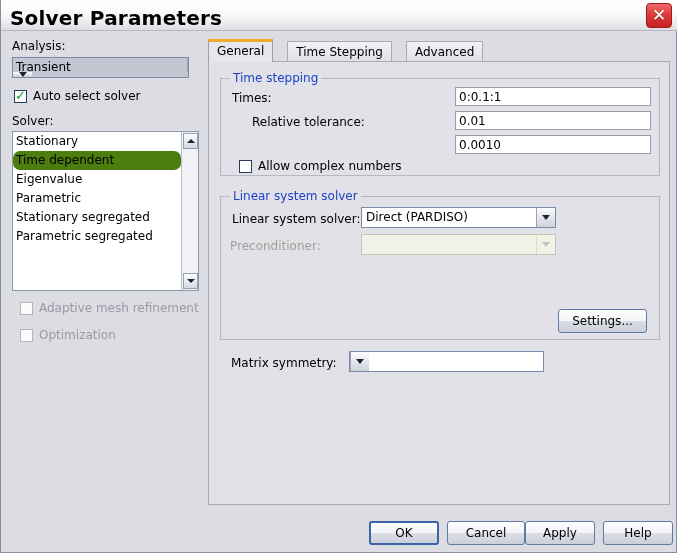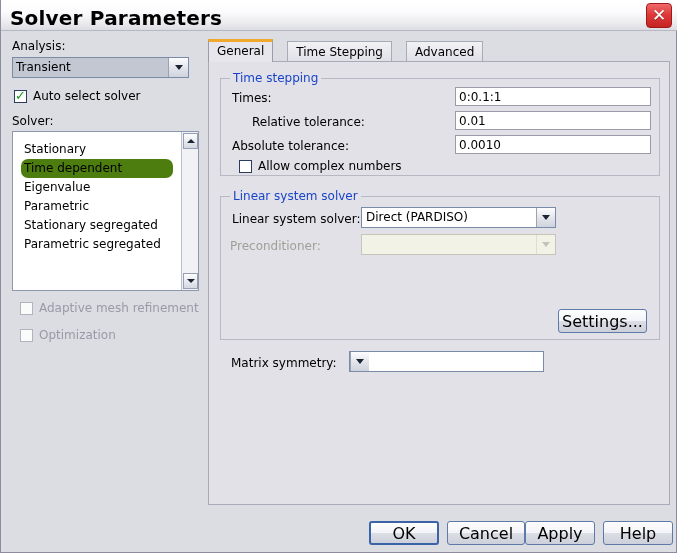--- a/index.html
+++ b/index.html
@@ -73,20 +73,21 @@
   #solver-label   { left: 11px; top: 114px; }
 
   
   #analysis-combo {
     position: absolute;
     left: 11px; top: 57px;
     width: 177px; height: 21px;
     display: flex;
     border: 1px solid #7a8ba8;
     background: #c3c7d2;
+    flex-direction: column;
   }
   #analysis-combo .cvalue {
     flex: 1;
     padding: 2px 0 0 3px;
     font-size: 12px;
     color: #000;
     background: #c3c7d2;
     border-right: 1px solid #9aa2b4;
     overflow: hidden;
     white-space: nowrap;
@@ -138,21 +139,21 @@
   #solver-list {
     position: absolute;
     left: 11px; top: 131px;
     width: 187px; height: 160px;
     background: #ffffff;
     border: 1px solid #8d98ac;
     display: flex;
   }
   #solver-list .items {
     flex: 1;
-    padding: 8px;
+    padding: 0;
     overflow: hidden;
   }
   .list-item {
     height: 19px;
     line-height: 19px;
     padding-left: 3px;
     font-size: 12px;
     color: #000;
     white-space: nowrap;
     cursor: default;
@@ -301,21 +302,21 @@
     background: #f3f2e6;
     border-left: 1px solid #dedecf;
   }
 
   
   .btn {
     position: absolute;
     background: linear-gradient(to bottom, #fefefe 0%, #f3f4f8 48%, #dcdee6 52%, #ccd0da 100%);
     border: 1px solid #5e7ba8;
     border-radius: 3px;
-    font-size: 16px;
+    font-size: 12px;
     color: #000;
     display: flex;
     align-items: center;
     justify-content: center;
     cursor: pointer;
     white-space: nowrap;
   }
   .btn.default {
     border: 2px solid #3a63a8;
   }
@@ -398,21 +399,20 @@
 
     <div class="group" id="group-time">
       <div class="group-legend">Time stepping</div>
 
       <div class="frow-label" style="left:11px; top:12px;">Times:</div>
       <div class="tinput" style="left:234px; top:8px; width:196px;">0:0.1:1</div>
 
       <div class="frow-label" style="left:11px; top:36px;margin-left:20px;">Relative tolerance:</div>
       <div class="tinput" style="left:234px; top:32px; width:196px;">0.01</div>
 
-      <div class="frow-label" style="left:11px; top:60px;">Absolute tolerance:</div>
       <div class="tinput" style="left:234px; top:56px; width:196px;">0.0010</div>
 
       <div class="cbx-row" style="left:18px; top:80px;">
         <span class="cbx"></span>
         <span class="cbx-label">Allow complex numbers</span>
       </div>
     </div>
 
     <div class="group" id="group-lss">
       <div class="group-legend">Linear system solver</div>

